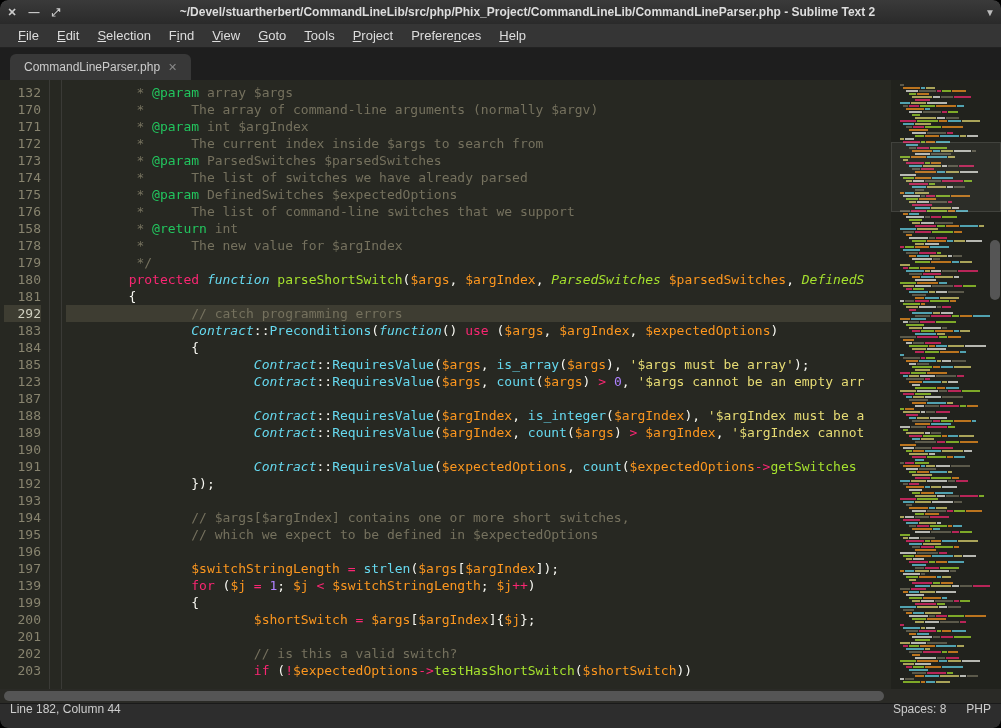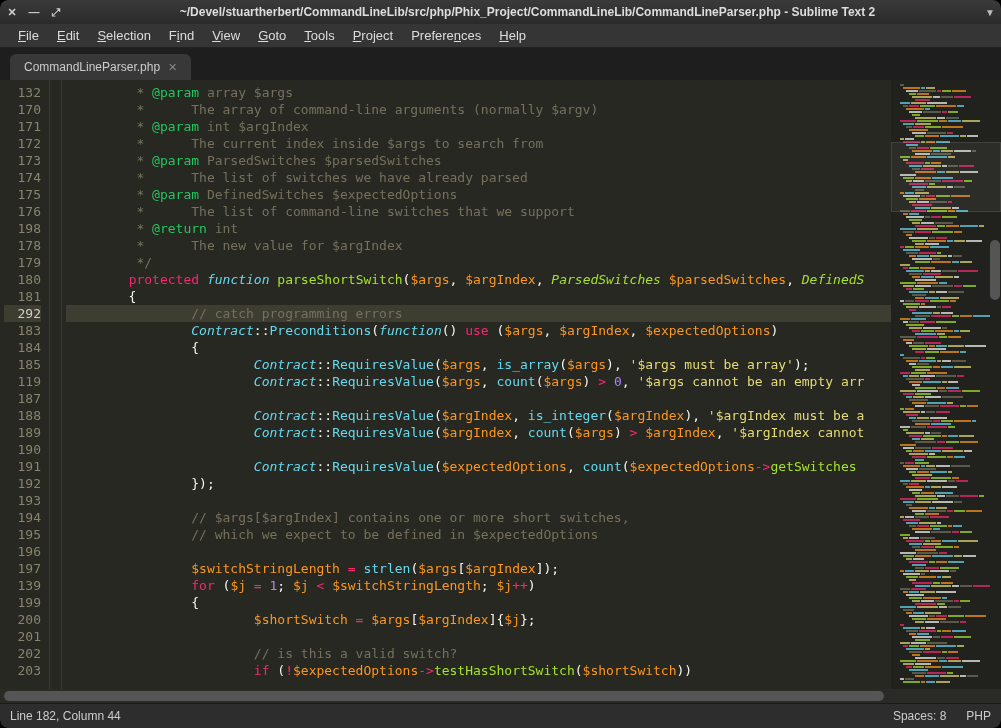--- a/index.html
+++ b/index.html
@@ -181,21 +181,21 @@
   background: #555;
   border-radius: 5px;
   width: 880px;
 }
 .statusbar {
   height: 22px;
   background: #2d2d2d;
   color: #ccc;
   font-size: 12px;
   display: flex;
-  align-items: center;
+  align-items: flex-end;
   padding: 12px 10px;
   justify-content: space-between;
   border-top: 1px solid #1a1a1a;
 }
 .status-right { display: flex; gap: 20px; }
 </style>
 </head>
 <body>
 
 <div class="window">
@@ -235,30 +235,30 @@
   <div class="editor-area">
     <div class="gutter" id="gutter">
         <div class="ln">132</div>
         <div class="ln">170</div>
         <div class="ln">171</div>
         <div class="ln">172</div>
         <div class="ln">173</div>
         <div class="ln">174</div>
         <div class="ln">175</div>
         <div class="ln">176</div>
-        <div class="ln">198</div>
+        <div class="ln">158</div>
         <div class="ln">178</div>
         <div class="ln">179</div>
         <div class="ln">180</div>
         <div class="ln">181</div>
         <div class="ln current">292</div>
         <div class="ln">183</div>
         <div class="ln">184</div>
         <div class="ln">185</div>
-        <div class="ln">119</div>
+        <div class="ln">123</div>
         <div class="ln">187</div>
         <div class="ln">188</div>
         <div class="ln">189</div>
         <div class="ln">190</div>
         <div class="ln">191</div>
         <div class="ln">192</div>
         <div class="ln">193</div>
         <div class="ln">194</div>
         <div class="ln">195</div>
         <div class="ln">196</div>

